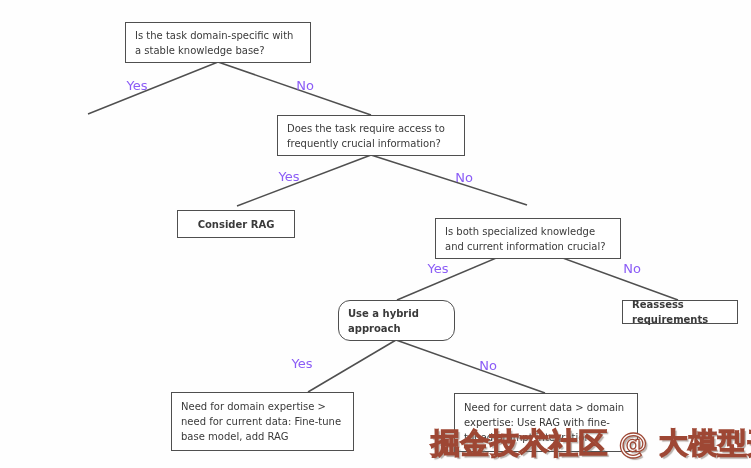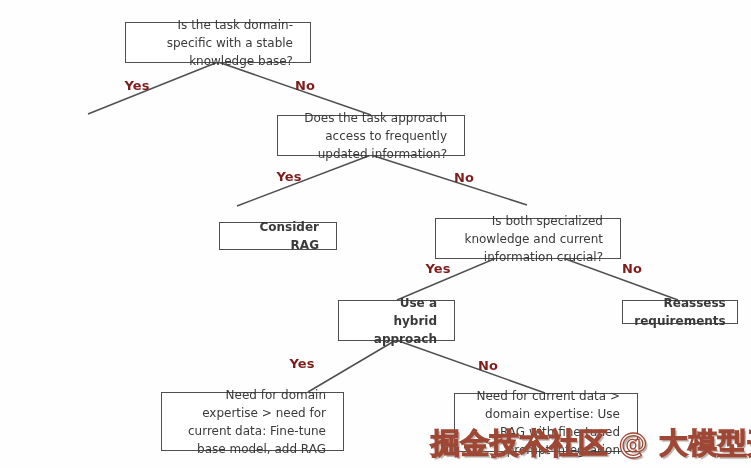--- a/index.html
+++ b/index.html
@@ -7,27 +7,27 @@
     width:751px;height:468px;position:relative;overflow:hidden;
     font-family:"DejaVu Sans","Liberation Sans",sans-serif;
     color:#3a3a3a;
   }
   #canvas{position:absolute;inset:0;width:751px;height:468px;background:#fefefe;}
   svg.edges{position:absolute;left:0;top:0;z-index:1;}
   .node{
     position:absolute;z-index:2;box-sizing:border-box;
     background:#ffffff;border:1.5px solid #4f4f4f;
     display:flex;align-items:center;justify-content:center;
-    text-align:right;font-size:12px;line-height:1.5;
-    padding:3px 17px;color:#3a3a3a;
+    text-align:left;font-size:10px;line-height:1.5;
+    padding:3px 9px;color:#3a3a3a;
   }
   .node.action{font-weight:bold;}
   .edge-label{
-    position:absolute;z-index:3;font-size:13px;color:#7f1d1d;
-    transform:translate(-50%,-50%);white-space:nowrap;font-weight:bold;
+    position:absolute;z-index:3;font-size:13px;color:#8b5cf6;
+    transform:translate(-50%,-50%);white-space:nowrap;
   }
   .watermark{
     position:absolute;z-index:5;left:431px;top:424px;
     font-size:29px;font-weight:bold;white-space:nowrap;
     color:#fdfdfd;
     -webkit-text-stroke:1.3px #9e4734;
     text-shadow:2px 2px 1px rgba(125,112,102,0.55);
     letter-spacing:0.5px;
     font-family:"DejaVu Sans","Liberation Sans",sans-serif;
   }
@@ -46,31 +46,31 @@
       <line x1="527" y1="245" x2="397" y2="300"></line>
       <line x1="527" y1="245" x2="678" y2="300"></line>
       <line x1="396" y1="340" x2="308" y2="392"></line>
       <line x1="396" y1="340" x2="545" y2="393"></line>
     </g>
   </svg>
 
   <div class="node question" style="left:125px;top:22px;width:186px;height:41px;">Is the task domain-specific with a stable knowledge base?</div>
 
 
-  <div class="node question" style="left:277px;top:115px;width:188px;height:41px;">Does the task approach access to frequently updated information?</div>
+  <div class="node question" style="left:277px;top:115px;width:188px;height:41px;">Does the task require access to frequently crucial information?</div>
 
-  <div class="node action" style="left:177px;top:222px;width:118px;height:28px;margin-left:42px;">Consider RAG</div>
+  <div class="node action" style="left:177px;top:210px;width:118px;height:28px;">Consider RAG</div>
 
   <div class="node question" style="left:435px;top:218px;width:186px;height:41px;">Is both specialized knowledge and current information crucial?</div>
 
-  <div class="node action" style="left:338px;top:300px;width:117px;height:41px;">Use a hybrid approach</div>
+  <div class="node action" style="left:338px;top:300px;width:117px;height:41px;border-radius:12px;">Use a hybrid approach</div>
 
   <div class="node action" style="left:622px;top:300px;width:116px;height:24px;">Reassess requirements</div>
 
-  <div class="node outcome" style="left:161px;top:392px;width:183px;height:59px;">Need for domain expertise &gt; need for current data: Fine-tune base model, add RAG</div>
+  <div class="node outcome" style="left:171px;top:392px;width:183px;height:59px;">Need for domain expertise &gt; need for current data: Fine-tune base model, add RAG</div>
 
   <div class="node outcome" style="left:454px;top:393px;width:184px;height:59px;">Need for current data &gt; domain expertise: Use RAG with fine-tuned prompt integration</div>
 
   <span class="edge-label" style="left:137px;top:85px;">Yes</span>
   <span class="edge-label" style="left:305px;top:85px;">No</span>
   <span class="edge-label" style="left:289px;top:176px;">Yes</span>
   <span class="edge-label" style="left:464px;top:177px;">No</span>
   <span class="edge-label" style="left:438px;top:268px;">Yes</span>
   <span class="edge-label" style="left:632px;top:268px;">No</span>
   <span class="edge-label" style="left:302px;top:363px;">Yes</span>

